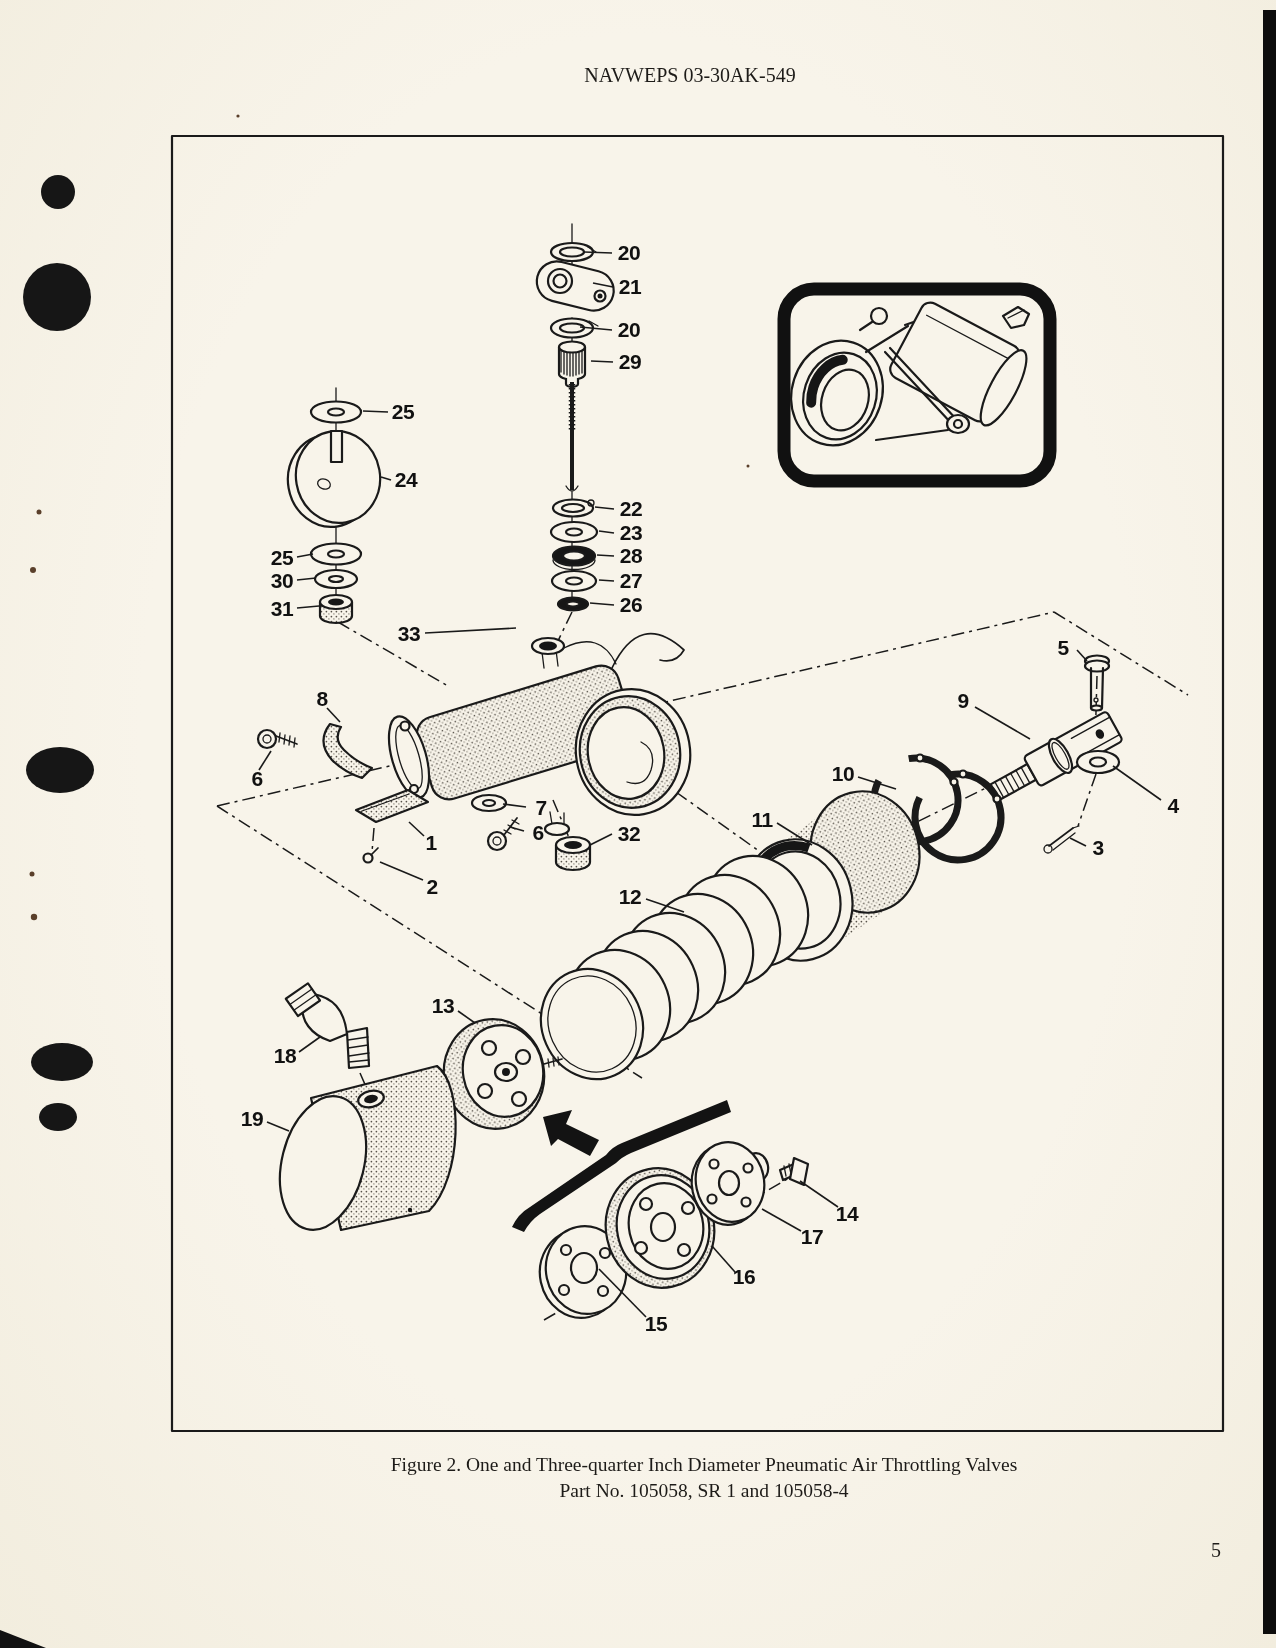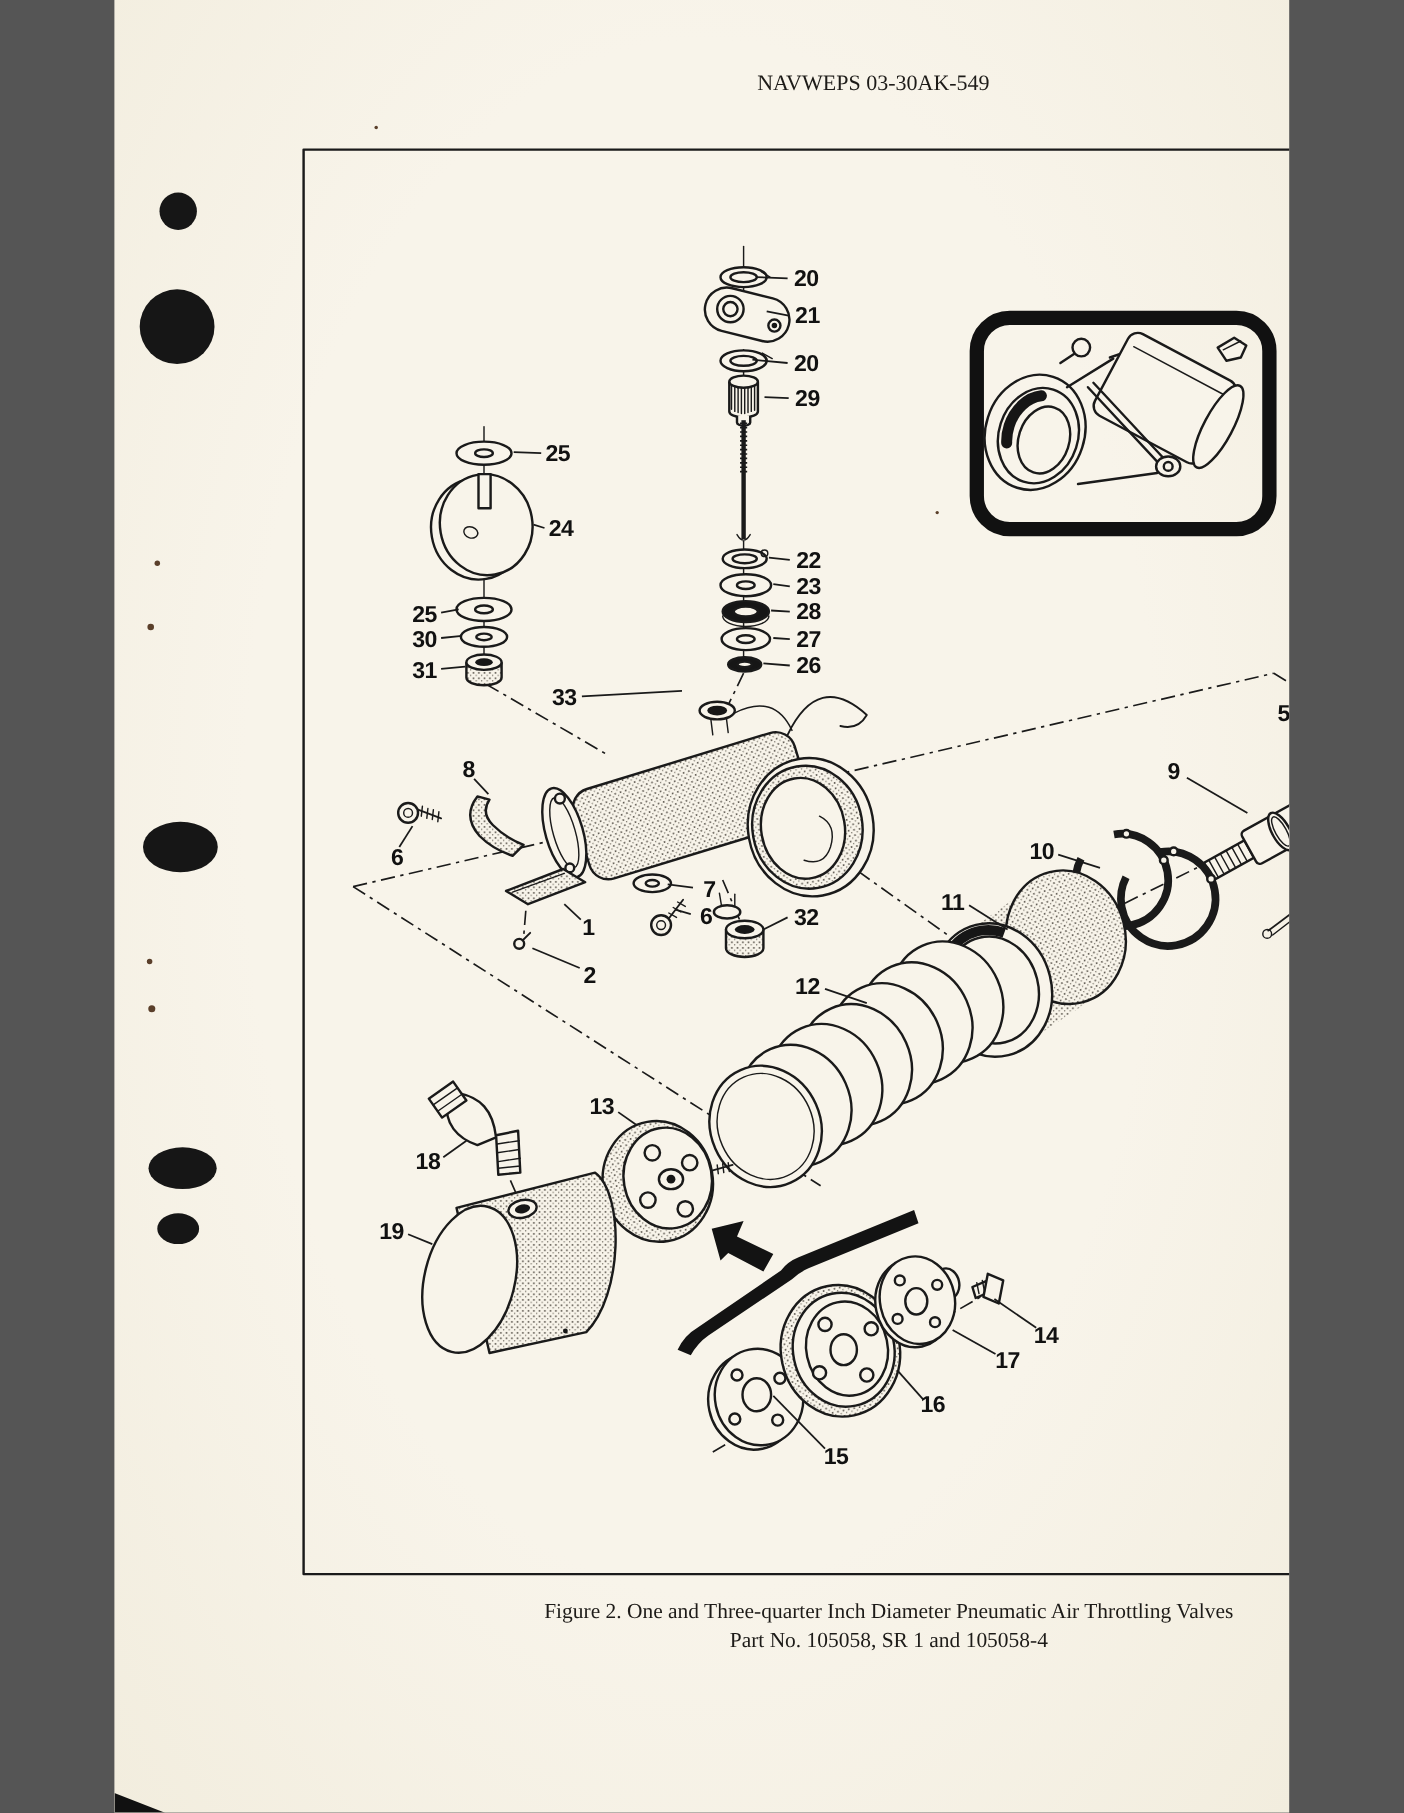--- a/index.html
+++ b/index.html
@@ -1,16 +1,16 @@
 <!DOCTYPE html>
 <html><head>
 <meta charset="utf-8">
 <style>
   html,body{margin:0;padding:0;background:#555;}
-  #page{position:relative;width:1068px;height:1648px;margin:0 auto;overflow:hidden;
+  #page{position:relative;width:1276px;height:1648px;margin:0 auto;overflow:hidden;
         background:radial-gradient(ellipse at 50% 45%, #f8f4ea 55%, #f2edde 100%);
         font-family:"Liberation Serif", serif;}
   svg{position:absolute;left:0;top:0;}
   .ink{stroke:#1a1a1a;fill:none;stroke-width:2.2;stroke-linecap:round;stroke-linejoin:round;}
   .thin{stroke-width:1.3;}
   .th2{stroke-width:1.7;}
   .inkf{fill:#f8f4ea;stroke:#1a1a1a;stroke-width:2.2;stroke-linejoin:round;}
   .stipf{fill:url(#stip);stroke:#1a1a1a;stroke-width:2.2;stroke-linejoin:round;}
   .dark{fill:#161616;stroke:none;}
   .dash{stroke:#1a1a1a;stroke-width:1.5;fill:none;stroke-dasharray:13 5 3 5;}

